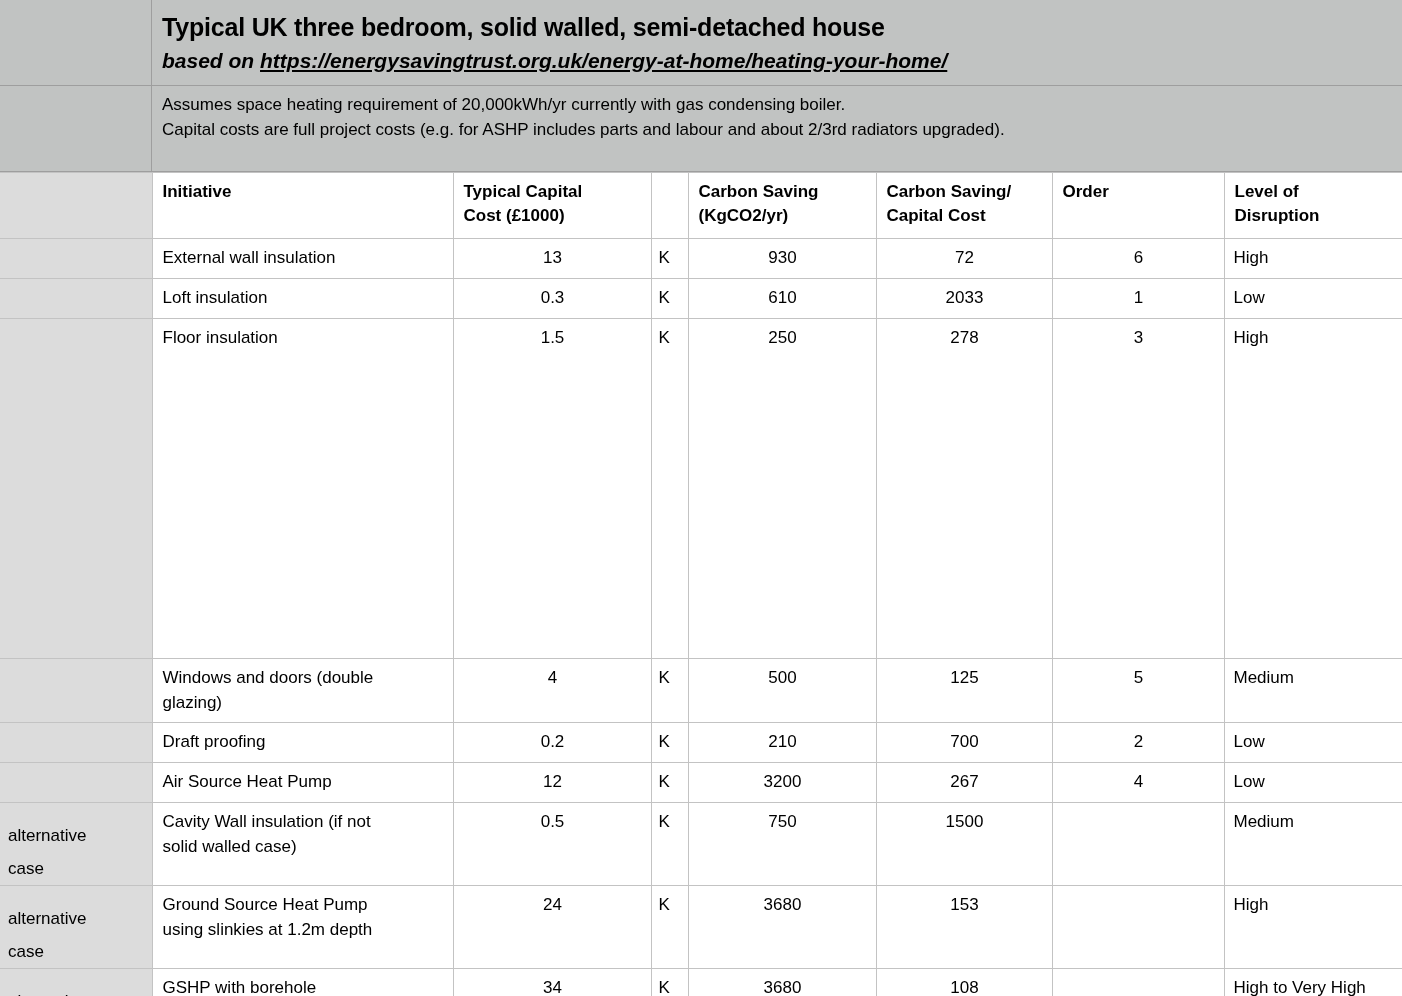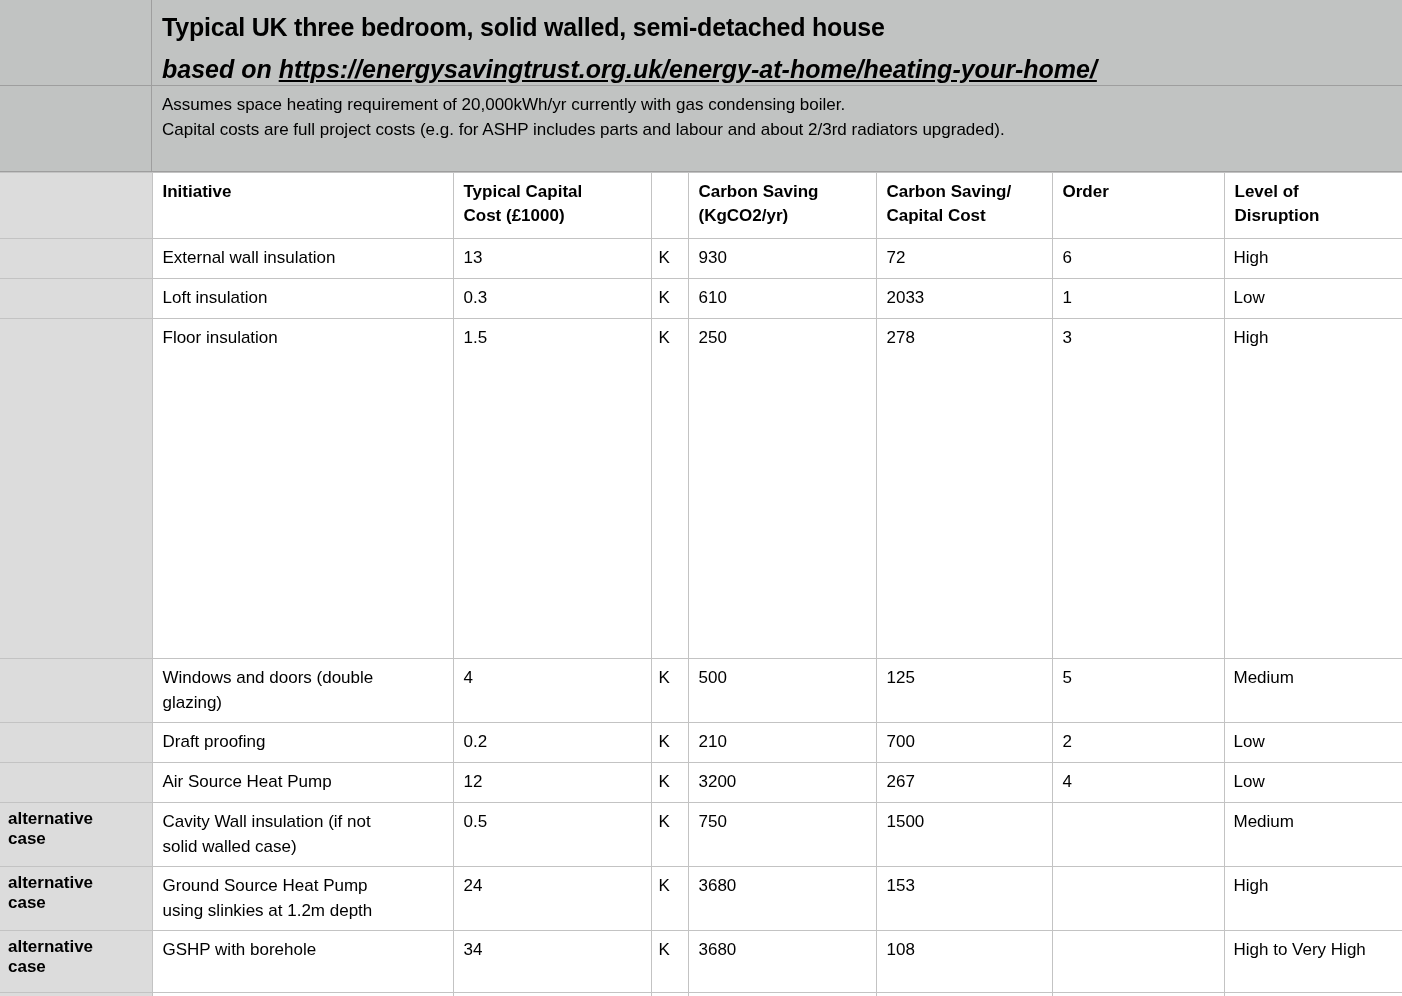--- a/index.html
+++ b/index.html
@@ -11,35 +11,35 @@
        font-family:"Liberation Sans","DejaVu Sans",sans-serif;color:var(--text)}
   .sheet{width:1402px;height:996px;overflow:hidden}
   .band{display:flex;border-bottom:1px solid var(--band-border)}
   .gutter-cell{flex:0 0 152px;width:152px;background:var(--banner-bg);
                border-right:1px solid var(--band-border)}
   .band-content{flex:1;background:var(--banner-bg);padding:11px 8px 0 10px}
   .band-title{height:86px}
   .band-notes{height:86px}
   .band-notes .band-content{padding-top:7px}
   .title{font-size:25px;font-weight:bold;letter-spacing:-0.2px;line-height:32px}
-  .subtitle{font-size:25px;font-weight:bold;font-style:italic;margin-top:14px;line-height:24px}
+  .subtitle{font-size:21px;font-weight:bold;font-style:italic;margin-top:6px;line-height:24px}
   .subtitle .link{color:inherit;text-decoration:underline}
   .notes-line{font-size:17px;font-weight:normal;line-height:24.5px}
 
   table{border-collapse:collapse;table-layout:fixed;width:1403px}
   th,td{border:1px solid var(--border);vertical-align:top;background:var(--cell-bg);
         font-size:17px;line-height:24px;padding:7px 10px 0 10px;overflow:hidden}
   tr>*:first-child{border-left:none}
   tr>*:last-child{border-right:none}
   thead tr{height:66px}
   th{text-align:left;font-weight:bold;white-space:pre-line}
-  th.gutter,td.gutter{background:var(--gutter-bg);font-weight:bold;white-space:pre-line;
-        padding:6px 4px 0 8px;line-height:20px}
+  th.gutter,td.gutter{background:var(--gutter-bg);font-weight:normal;white-space:pre-line;
+        padding:16px 4px 0 8px;line-height:33px}
   td.c-init{white-space:pre-line;padding-top:6px;line-height:25px}
-  td.c-num{text-align:left;padding-right:9px}
+  td.c-num{text-align:center;padding-right:9px}
   td.c-unit{padding-left:7px;padding-right:2px}
   td.c-disr{padding-left:9px}
   #data-rows tr:nth-child(1){height:40px}
   #data-rows tr:nth-child(2){height:40px}
   #data-rows tr:nth-child(3){height:340px}
   #data-rows tr:nth-child(4){height:64px}
   #data-rows tr:nth-child(5){height:40px}
   #data-rows tr:nth-child(6){height:40px}
   #data-rows tr:nth-child(7){height:64px}
   #data-rows tr:nth-child(8){height:64px}

